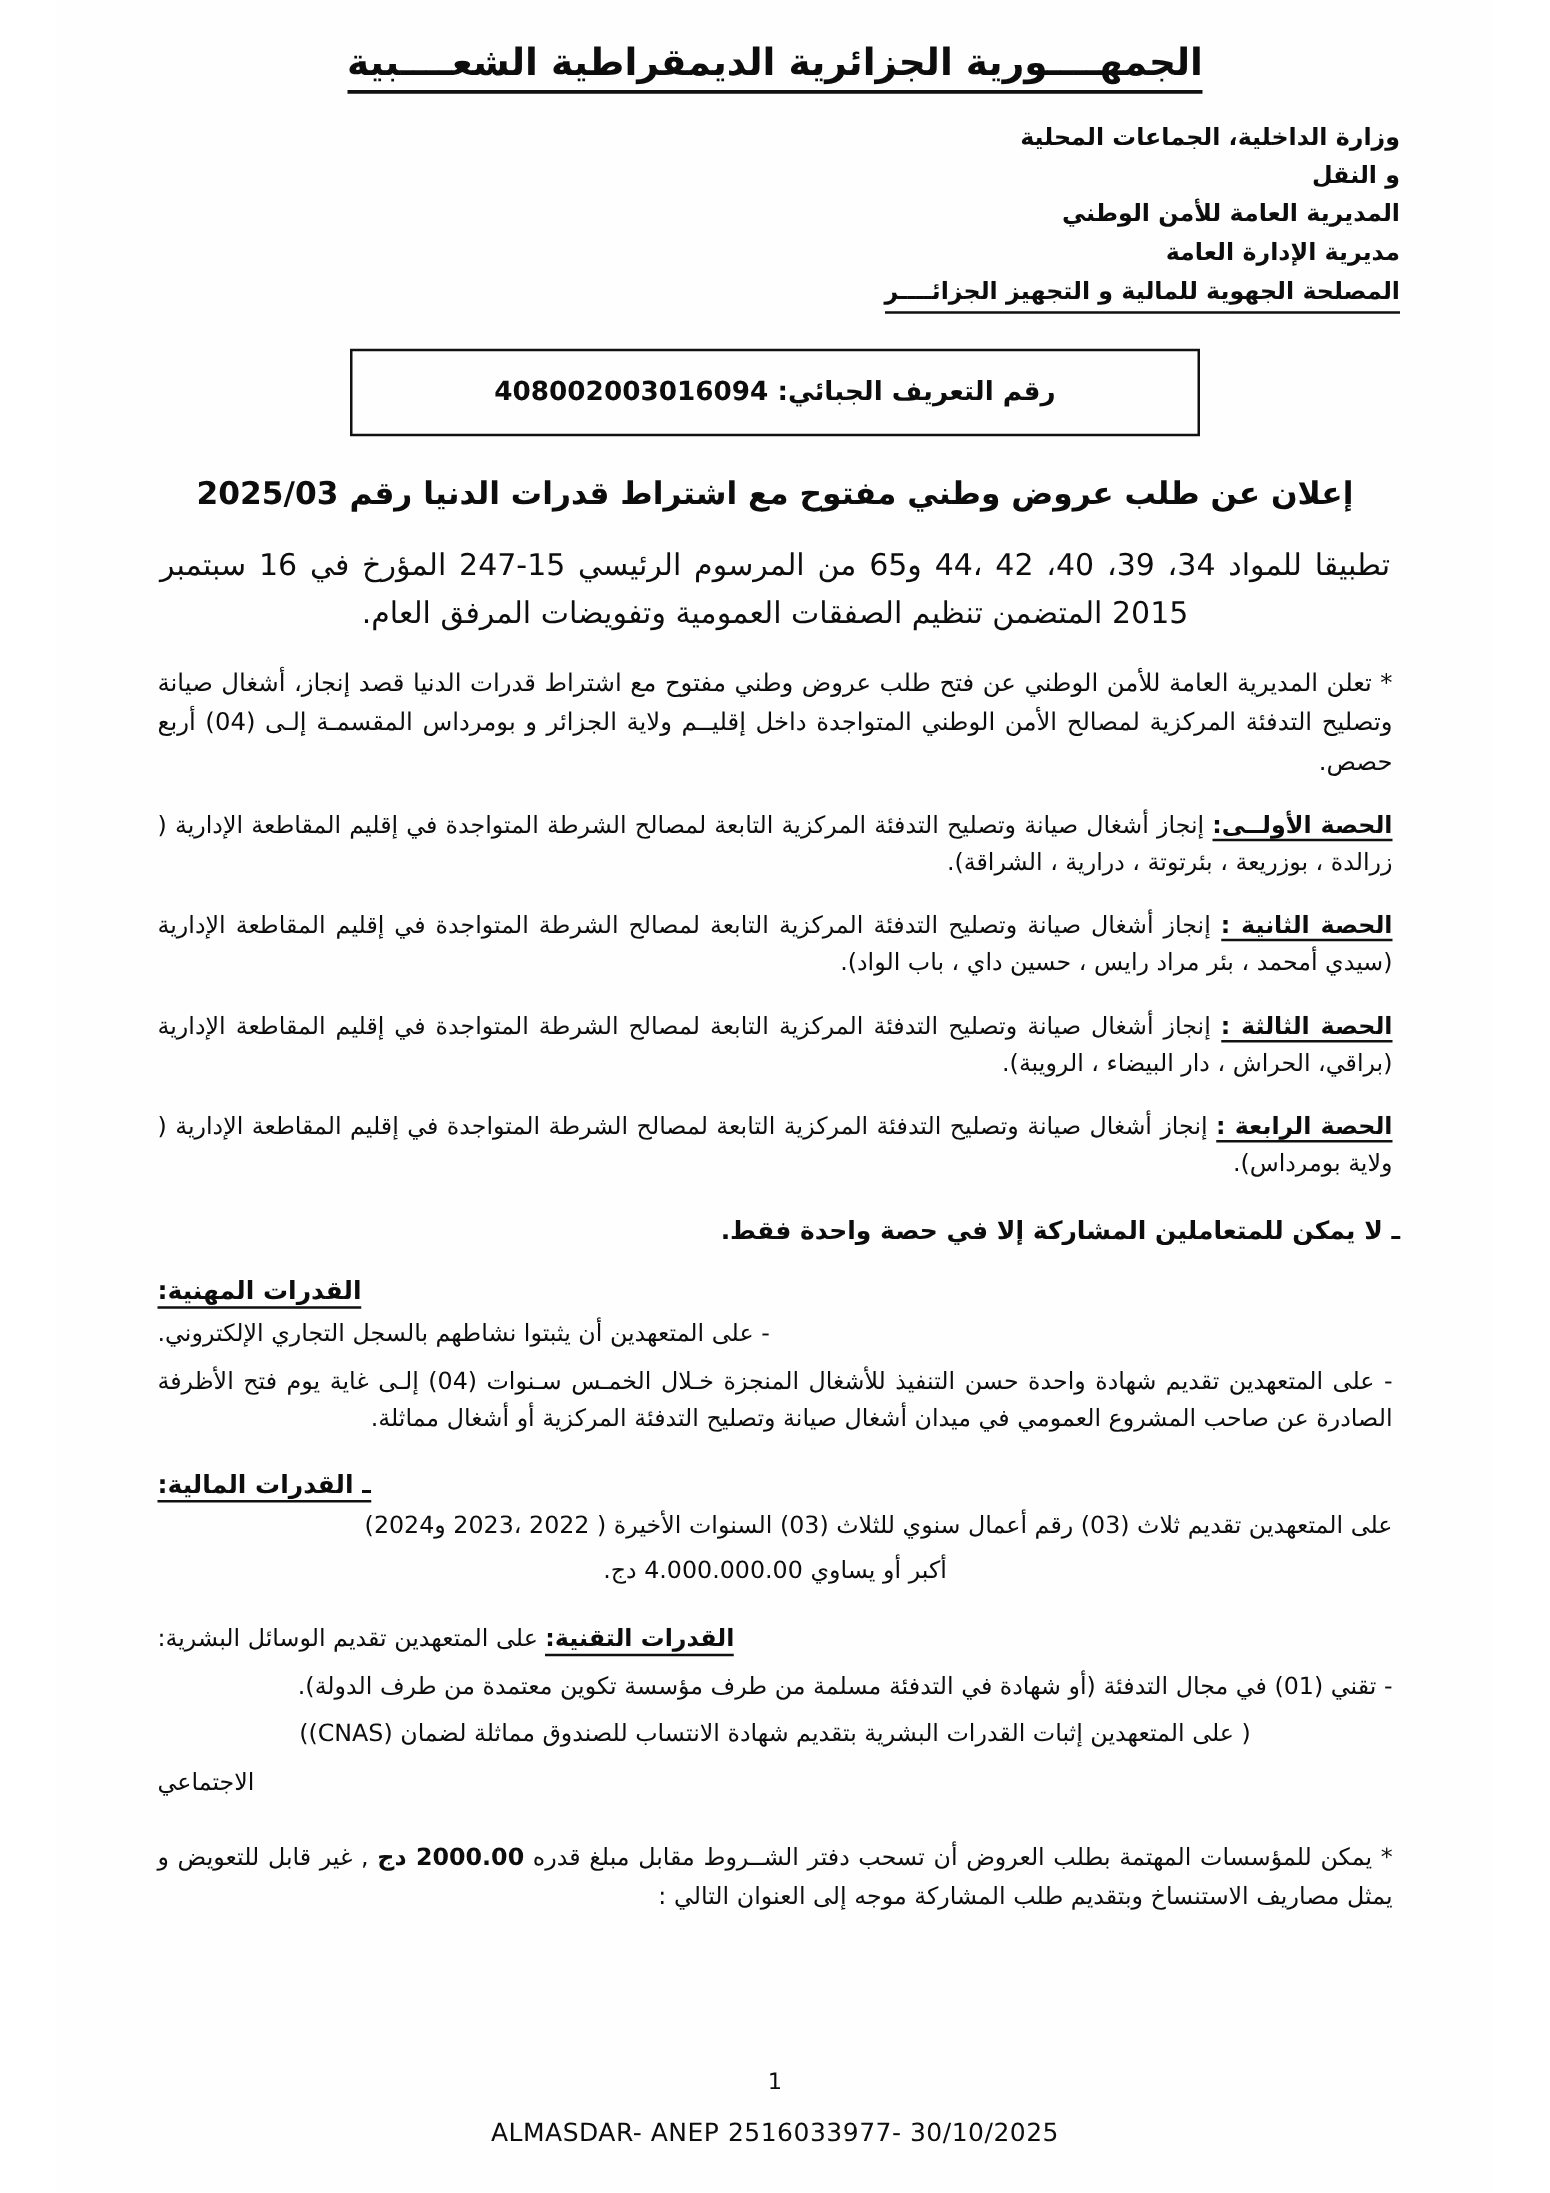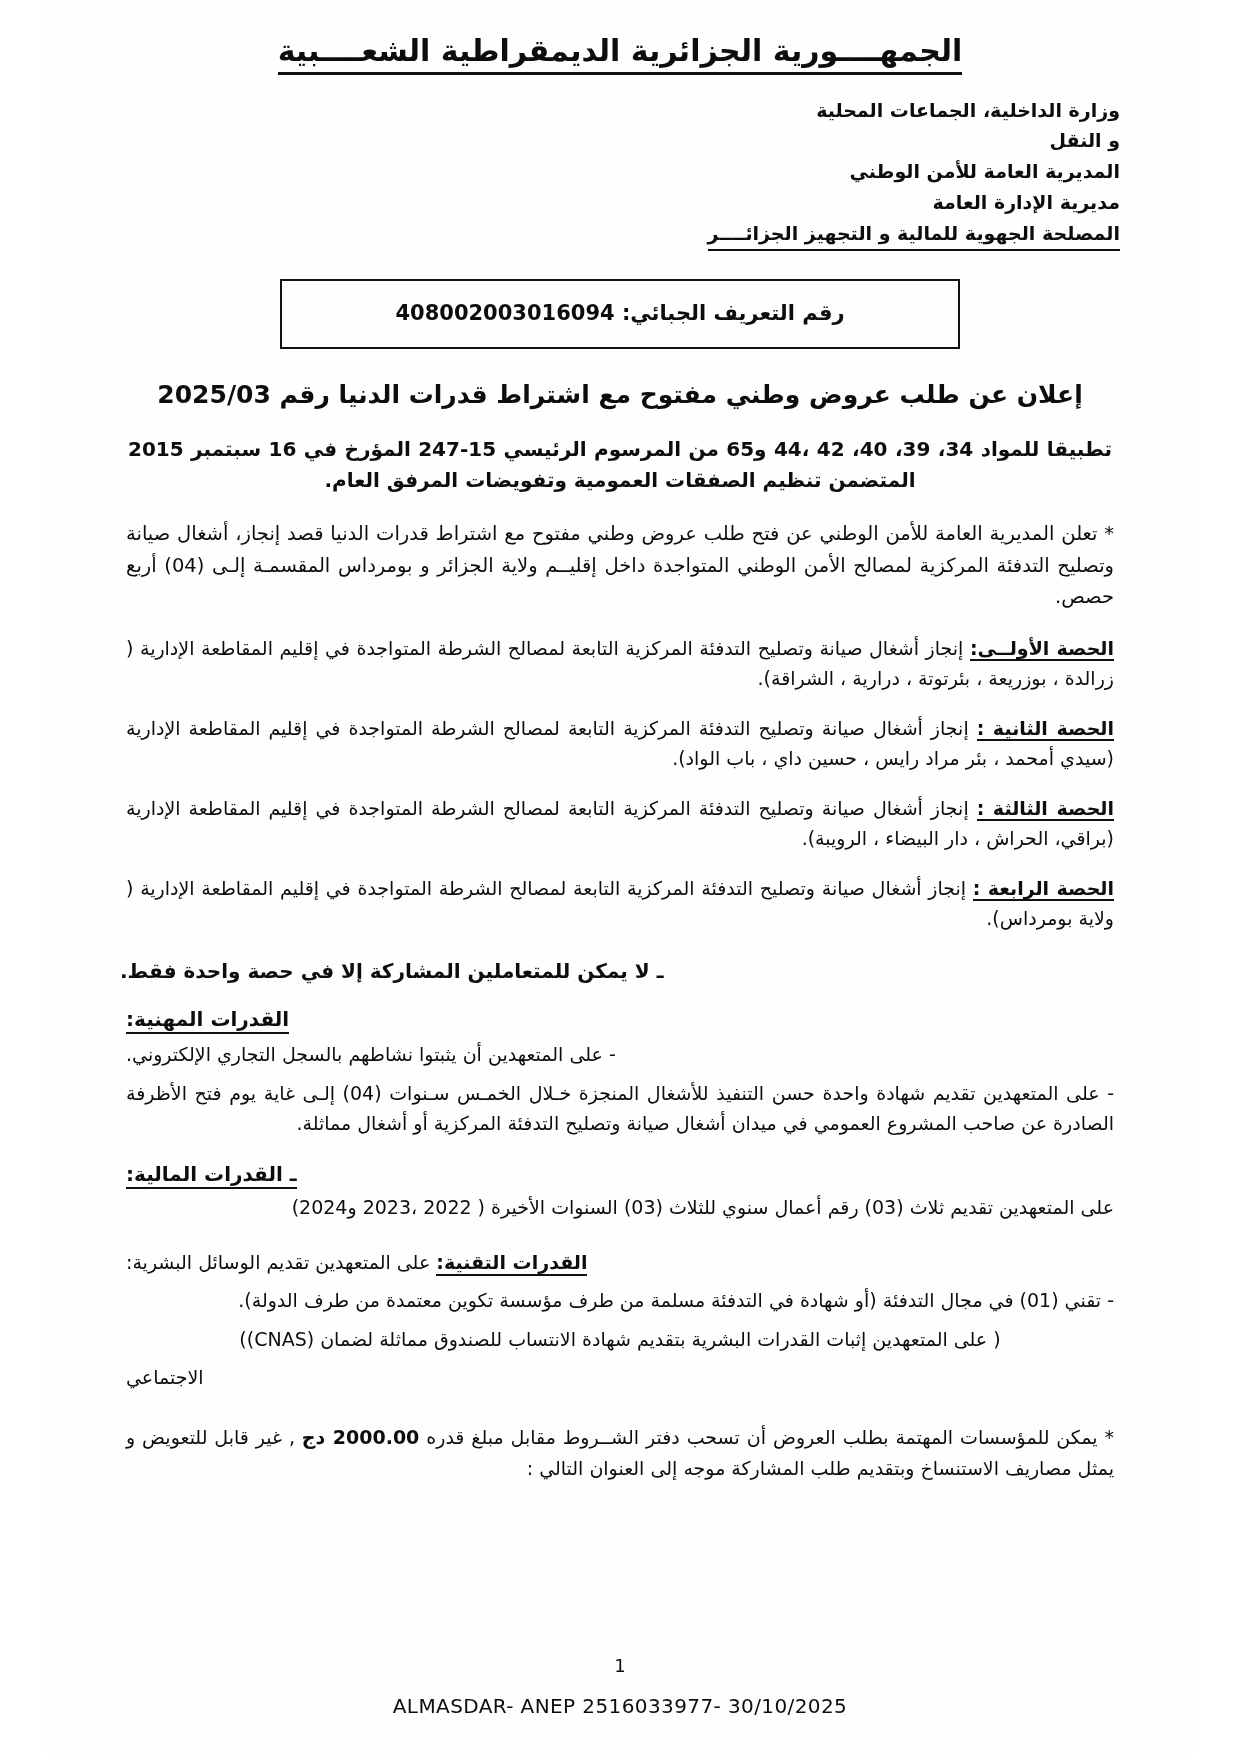--- a/index.html
+++ b/index.html
@@ -82,22 +82,22 @@
     text-align: center;
     font-size: 25px;
     font-weight: bold;
     margin: 28px auto 0 auto;
     line-height: 1.4;
     width: 960px;
   }
 
   
   .legal {
-    font-size: 20px;
-    font-weight: bold;
+    font-size: 24px;
+    font-weight: normal;
     text-align: justify;
     text-align-last: center;
     line-height: 1.55;
     margin: 22px 8px 0 8px;
   }
 
   .para {
     font-size: 19.5px;
     line-height: 1.62;
     text-align: justify;
@@ -110,21 +110,21 @@
     text-align: justify;
     margin: 20px 6px 0 6px;
   }
   .lot .label {
     font-weight: bold;
     border-bottom: 2px solid #111;
     padding-bottom: 0px;
   }
 
   .notice-single {
-    text-align: left;
+    text-align: right;
     font-size: 20px;
     font-weight: bold;
     margin: 26px 0 0 0;
   }
 
   .section-head {
     font-size: 20px;
     font-weight: bold;
     text-align: left;
     margin: 24px 6px 0 6px;
@@ -244,20 +244,25 @@
     <div class="section-head">
       <span>القدرات المهنية:</span>
     </div>
     <div class="bullet endline">- على المتعهدين أن يثبتوا نشاطهم بالسجل التجاري الإلكتروني.</div>
     <div class="bullet">-  على المتعهدين تقديم شهادة واحدة حسن التنفيذ للأشغال المنجزة خـلال الخمـس سـنوات (04)  إلـى غاية يوم فتح الأظرفة الصادرة عن صاحب المشروع العمومي في ميدان أشغال صيانة وتصليح التدفئة المركزية أو أشغال مماثلة.</div>
 
     <div class="section-head">
       <span>ـ القدرات المالية:</span>
     </div>
     <div class="fin-line">على المتعهدين تقديم ثلاث (03) رقم أعمال سنوي للثلاث (03) السنوات الأخيرة ( 2022 ،2023 و2024)</div>
+    <div class="fin-line ctr">
+      <span>أكبر أو يساوي</span>
+      <span class="money">4.000.000.00</span>
+      <span>دج.</span>
+    </div>
 
     <div class="fin-line endline" style="text-align:left;margin-top:24px;">
       <span class="inline-head">القدرات التقنية:</span>
       <span>على المتعهدين تقديم الوسائل البشرية:</span>
     </div>
     <div class="bullet">-   تقني (01) في مجال التدفئة (أو شهادة في التدفئة مسلمة من طرف مؤسسة تكوين معتمدة من طرف الدولة).</div>
     <div class="bullet center">( على المتعهدين إثبات القدرات البشرية بتقديم شهادة الانتساب للصندوق مماثلة لضمان (CNAS))</div>
     <div class="bullet endline">الاجتماعي</div>
 
     <div class="closing">

